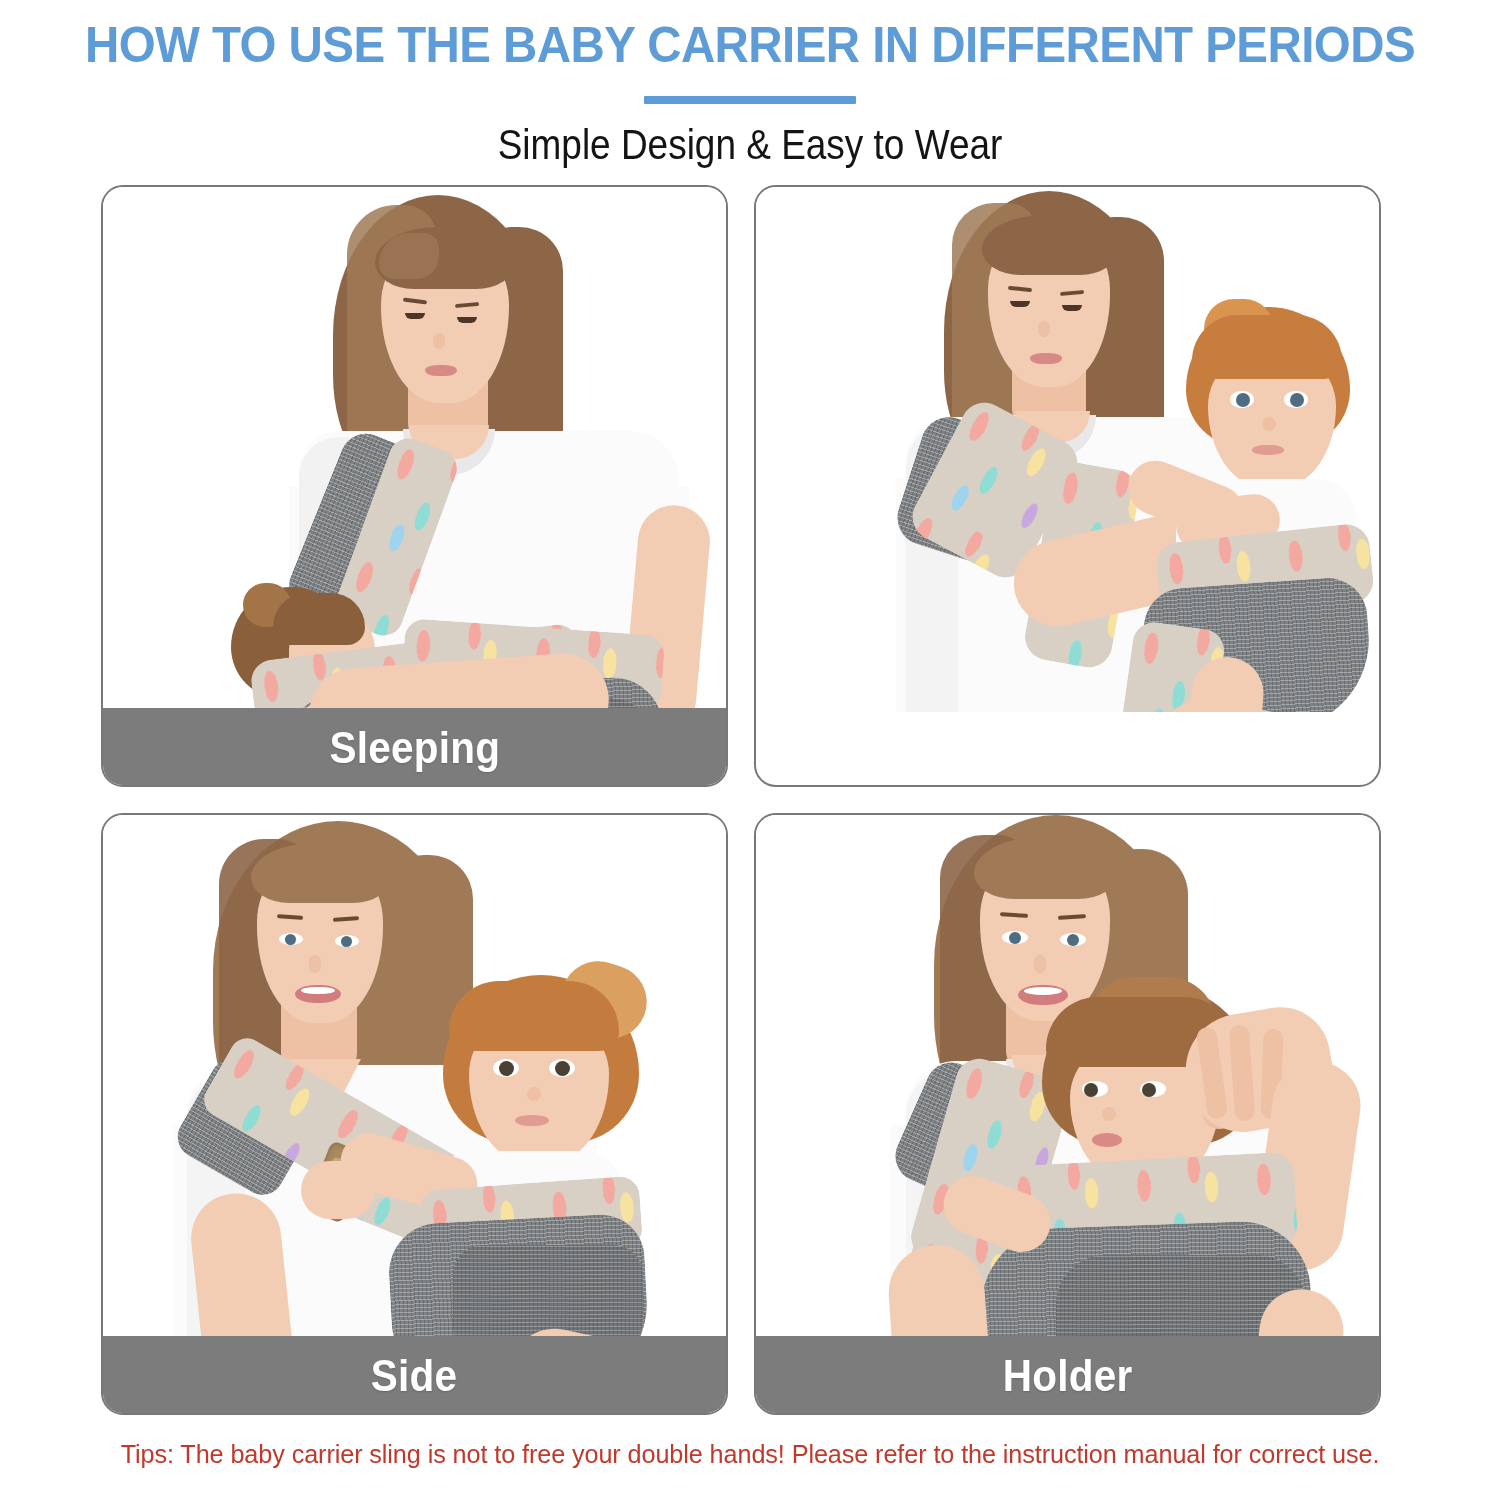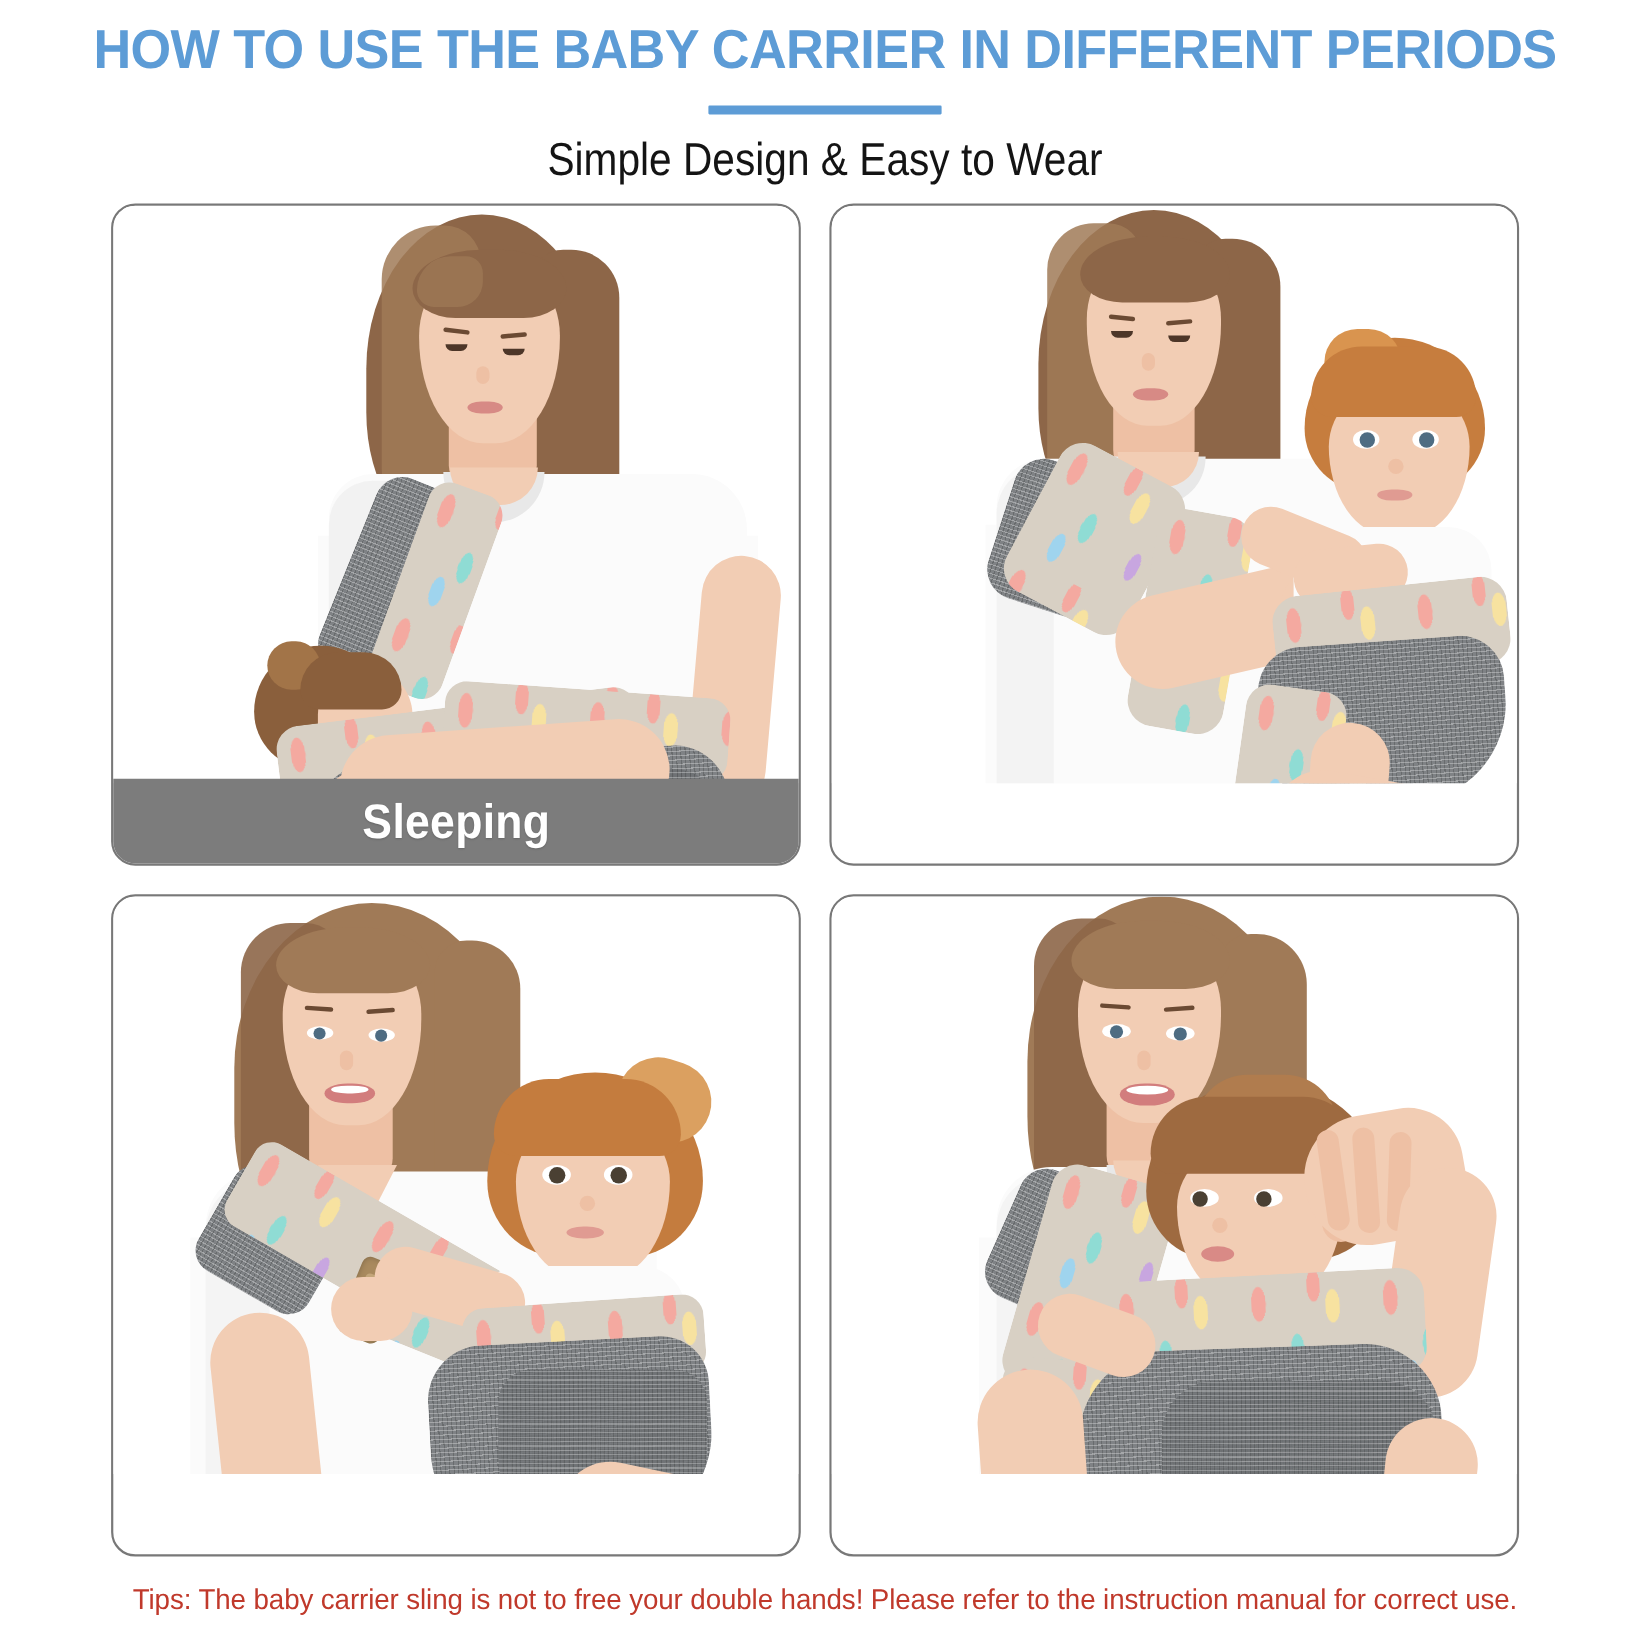--- a/index.html
+++ b/index.html
@@ -336,20 +336,23 @@
         <div class="e mesh meshtex" style="left:288px;top:404px;width:256px;height:176px;border-radius:50px 44px 90px 80px;transform:rotate(-3deg);"></div>
         <div class="e mesh2 meshtex" style="left:350px;top:430px;width:190px;height:150px;border-radius:30px 30px 80px 70px;opacity:.85;"></div>
 
         <div class="e sk" style="left:96px;top:378px;width:90px;height:240px;border-radius:46px;transform:rotate(-6deg);"></div>
         <div class="e sk" style="left:176px;top:532px;width:200px;height:96px;border-radius:48px;transform:rotate(6deg);"></div>
 
         <div class="e sk" style="left:406px;top:520px;width:150px;height:90px;border-radius:46px;transform:rotate(12deg);"></div>
 
       </div>
     </div>
+    <div class="label-bar">
+      <span class="label-text">Side</span>
+    </div>
   </div>
 
   <div class="card">
     <div class="photo">
       <div class="scene">
 
         <div class="e hair2" style="left:178px;top:0px;width:244px;height:330px;border-radius:122px 122px 80px 80px/150px 150px 130px 130px;"></div>
         <div class="e hair" style="left:184px;top:20px;width:88px;height:300px;border-radius:48px 32px 46px 52px;opacity:.9;"></div>
         <div class="e hair2" style="left:352px;top:34px;width:80px;height:300px;border-radius:36px 56px 64px 34px;"></div>
 
@@ -403,17 +406,20 @@
         <div class="e mesh2 meshtex" style="left:300px;top:440px;width:250px;height:182px;border-radius:50px 50px 120px 100px;opacity:.85;"></div>
 
         <div class="e sk" style="left:186px;top:370px;width:110px;height:58px;border-radius:30px;transform:rotate(20deg);"></div>
 
         <div class="e sk" style="left:500px;top:474px;width:84px;height:150px;border-radius:42px;transform:rotate(6deg);"></div>
 
         <div class="e sk" style="left:136px;top:430px;width:96px;height:190px;border-radius:48px;transform:rotate(-4deg);"></div>
 
       </div>
     </div>
+    <div class="label-bar">
+      <span class="label-text">Holder</span>
+    </div>
   </div>
 
 </div>
 
 <div class="tips">Tips: The baby carrier sling is not to free your double hands! Please refer to the instruction manual for correct use.</div>
 
 </body></html>

